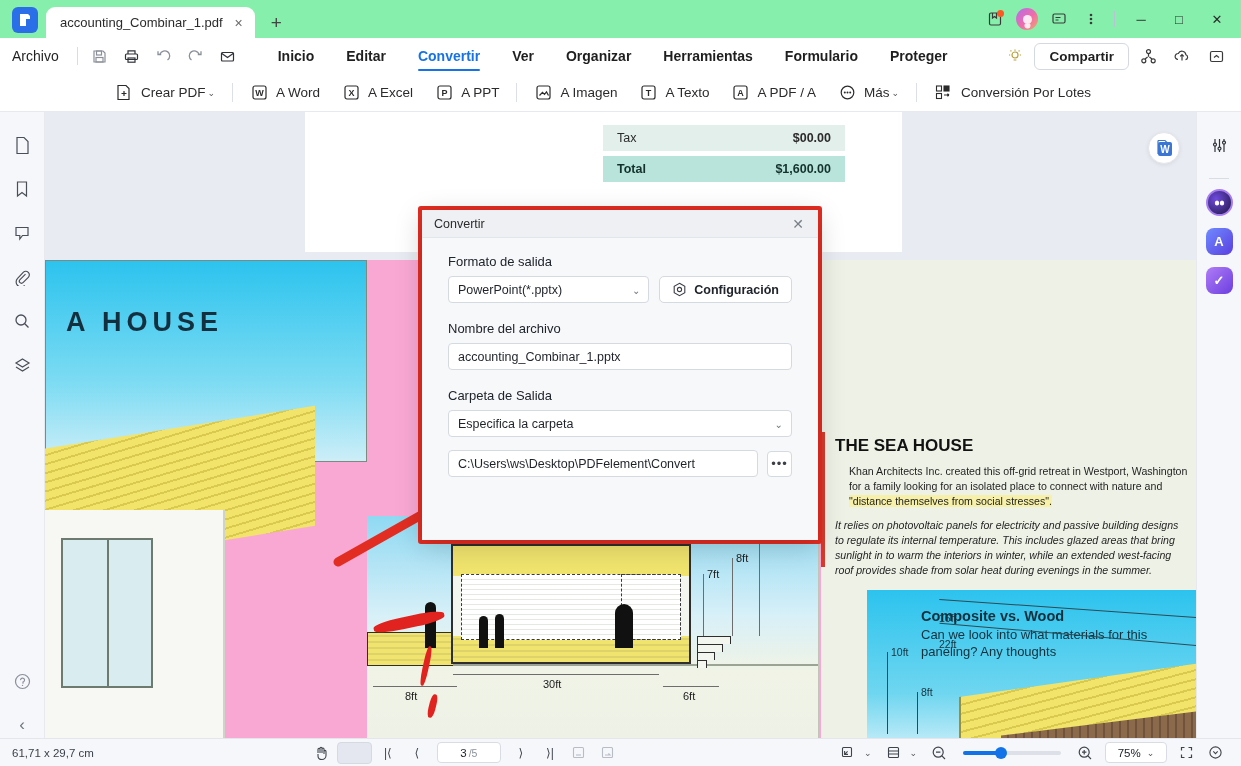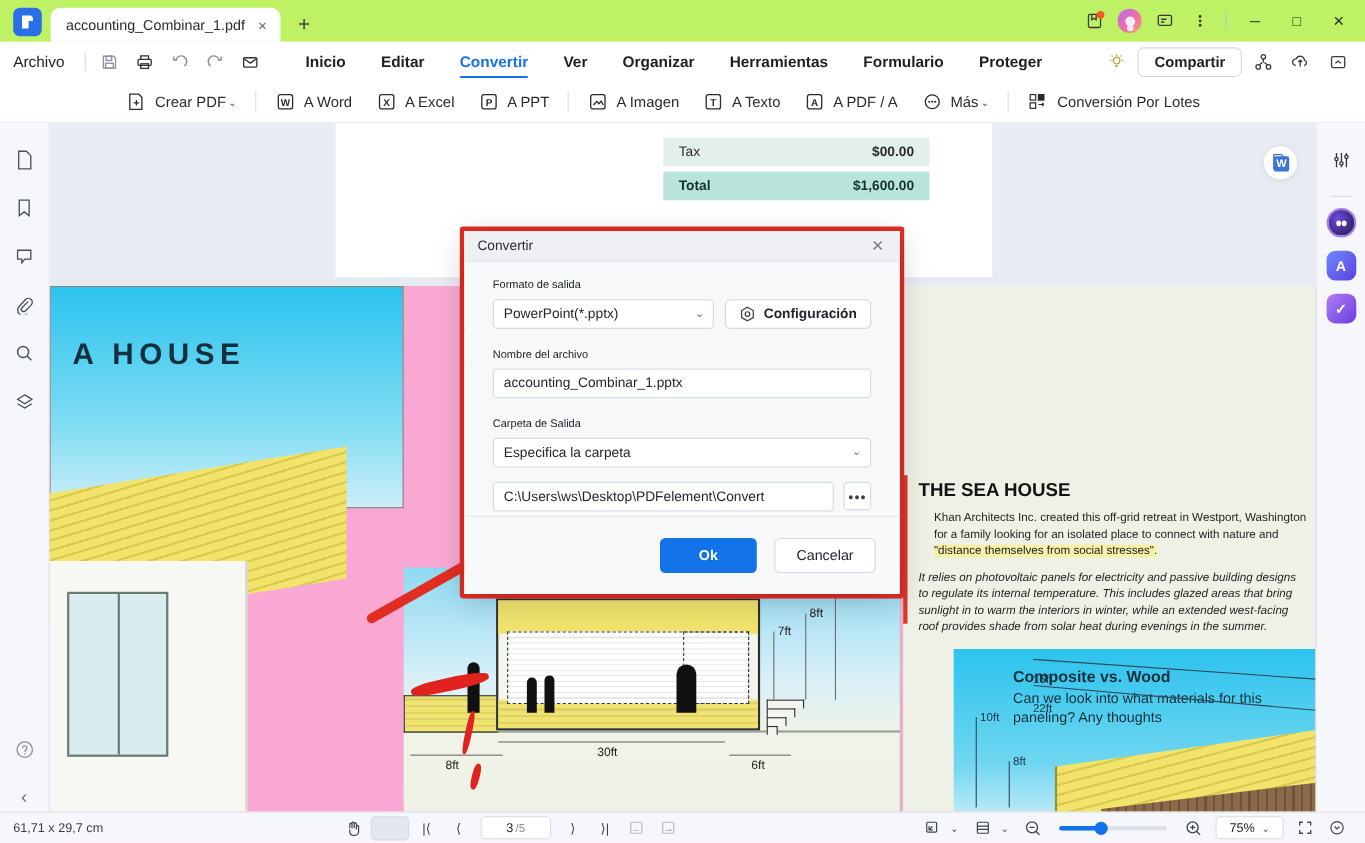--- a/index.html
+++ b/index.html
@@ -7,21 +7,21 @@
     width: 1241px; height: 766px;
     overflow: hidden;
     font-family: "Liberation Sans", sans-serif;
     background: #ffffff;
   }
   .app { position: relative; width: 1241px; height: 766px; }
 
   
   .titlebar {
     position: absolute; left: 0; top: 0; width: 1241px; height: 38px;
-    background: #bef264;
+    background: #86efac;
     display: flex; align-items: flex-end;
   }
   .app-logo {
     width: 26px; height: 26px; margin: 0 8px 5px 12px;
     background: #2b6fe8; border-radius: 6px;
     display: flex; align-items: center; justify-content: center;
     color: #fff; font-size: 15px; font-weight: bold;
     flex: 0 0 auto;
   }
   .tab {
@@ -317,21 +317,21 @@
     height: 28px; background: #eef0f4; border-bottom: 1px solid #e2e5ea;
     display: flex; align-items: center; padding: 0 8px 0 12px;
   }
   .dlg-title { font-size: 12.5px; color: #2c2c2c; }
   .dlg-close {
     margin-left: auto; width: 24px; height: 22px;
     display: flex; align-items: center; justify-content: center;
     color: #7a7f87; font-size: 14px;
   }
   .dlg-body { padding: 16px 26px 0 26px; flex: 1; }
-  .fld-label { font-size: 10px; color: #20242b; margin-bottom: 7px; }
+  .fld-label { font-size: 13px; color: #20242b; margin-bottom: 7px; }
   .row { display: flex; align-items: center; gap: 10px; margin-bottom: 18px; }
   .sel {
     position: relative; flex: 1; height: 27px; background: #fff;
     border: 1px solid #d5d9e0; border-radius: 4px;
     display: flex; align-items: center; padding: 0 24px 0 9px;
     font-size: 12.5px; color: #1f2329;
   }
   .sel .cv {
     position: absolute; right: 8px; top: 50%; transform: translateY(-50%);
     color: #6f757e; font-size: 10px;
@@ -811,24 +811,20 @@
       <div class="fld-label">Carpeta de Salida</div>
       <div class="sel" style="margin-bottom:13px;">
         <span>Especifica la carpeta</span>
         <span class="cv">⌄</span>
       </div>
       <div class="path-row">
         <div class="txt">C:\Users\ws\Desktop\PDFelement\Convert</div>
         <div class="dots-btn">•••</div>
       </div>
     </div>
-    <div class="dlg-foot">
-      <button class="btn-ok">Ok</button>
-      <button class="btn-cancel">Cancelar</button>
-    </div>
   </div>
 
   <div class="statusbar">
     <span class="sb-dims">61,71 x 29,7 cm</span>
 
     <div class="sb-center">
       <div class="sb-icon">
         <svg width="16" height="16" viewBox="0 0 16 16" fill="none" stroke="#3f444b" stroke-width="1.1">
           <path d="M5 8V4.2a1 1 0 0 1 2 0V8m0-.6V3.3a1 1 0 0 1 2 0V8m0-.6V4a1 1 0 0 1 2 0v5m0-2.6a1 1 0 0 1 2 0v4.2c0 2.4-1.8 3.9-4 3.9s-4-1.4-4-3.6V9"></path>
         </svg>

